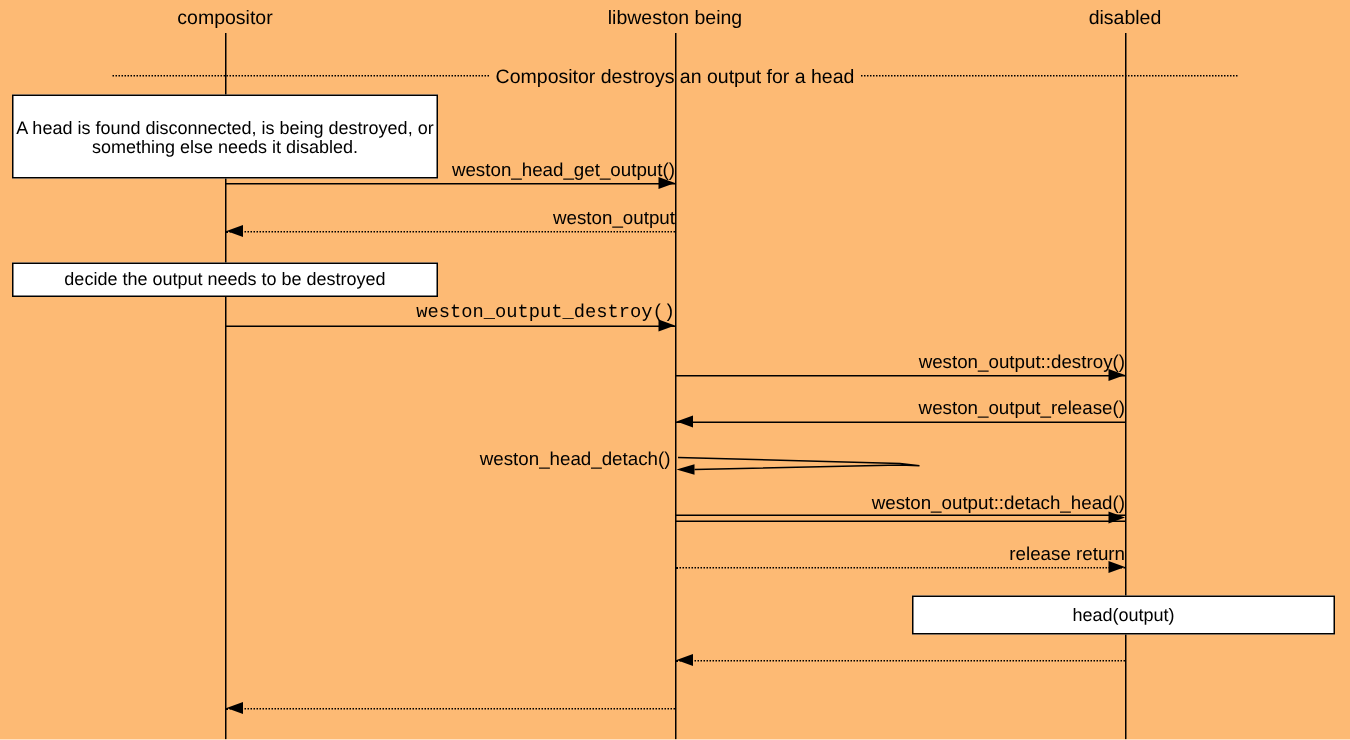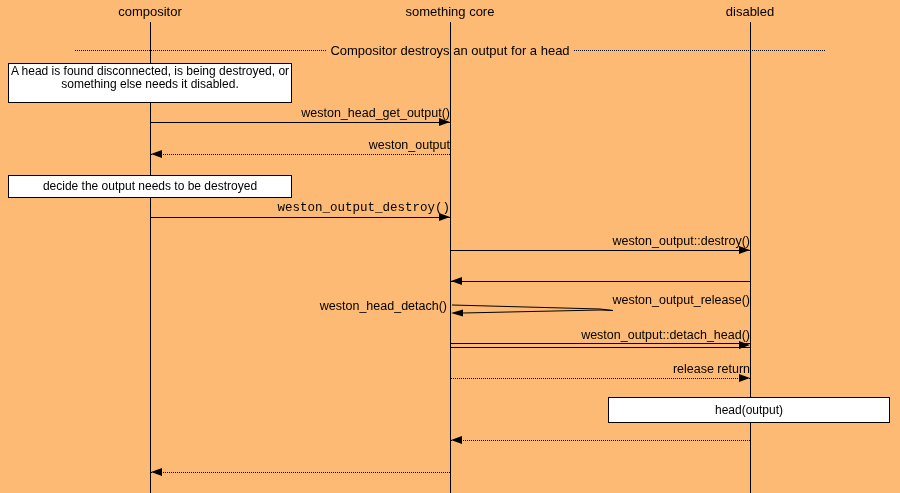--- a/index.html
+++ b/index.html
@@ -49,54 +49,54 @@
     border-right: 11px solid #000;
   }
   .selfloop { position: absolute; z-index: 1; }
 </style>
 </head>
 <body>
 
 <div class="diagram">
 
   <div class="actor-label" style="left:70px;">compositor</div>
-  <div class="actor-label" style="left:370px;">something core</div>
+  <div class="actor-label" style="left:370px;">libweston being</div>
   <div class="actor-label" style="left:670px;">disabled</div>
 
   <div class="lifeline" style="left:150px;"></div>
   <div class="lifeline" style="left:450px;"></div>
   <div class="lifeline" style="left:750px;"></div>
 
   <div class="divider">
     <div class="dotline"></div>
     <div class="dtitle">Compositor destroys an output for a head</div>
     <div class="dotline"></div>
   </div>
 
-  <div class="notebox" style="left:8px; top:63px; width:284px; height:40px; line-height:13px; padding-top:1px;">A head is found disconnected, is being destroyed, or something else needs it disabled.</div>
+  <div class="notebox" style="left:8px; top:63px; width:284px; height:56px; line-height:13px; padding-top:15px;">A head is found disconnected, is being destroyed, or something else needs it disabled.</div>
 
   <div class="msg-label" style="left:150px; width:300px; top:107px;">weston_head_get_output()</div>
   <div class="msg-line" style="left:150px; width:300px; top:122px;"></div>
   <div class="ah-r" style="left:439px; top:118px;"></div>
 
   <div class="msg-label" style="left:150px; width:300px; top:139px;">weston_output</div>
   <div class="msg-line dotted" style="left:150px; width:300px; top:154px;"></div>
   <div class="ah-l" style="left:151px; top:150px;"></div>
 
   <div class="notebox" style="left:8px; top:175px; width:284px; height:23px; line-height:21px;">decide the output needs to be destroyed</div>
 
   <div class="msg-label" style="left:150px; width:300px; top:202px;font-family:Liberation Mono, monospace;">weston_output_destroy()</div>
   <div class="msg-line" style="left:150px; width:300px; top:217px;"></div>
   <div class="ah-r" style="left:439px; top:213px;"></div>
 
   <div class="msg-label" style="left:450px; width:300px; top:235px;">weston_output::destroy()</div>
   <div class="msg-line" style="left:450px; width:300px; top:250px;"></div>
   <div class="ah-r" style="left:739px; top:246px;"></div>
 
-  <div class="msg-label" style="left:450px; width:300px; top:266px;margin-top:28px;">weston_output_release()</div>
+  <div class="msg-label" style="left:450px; width:300px; top:266px;">weston_output_release()</div>
   <div class="msg-line" style="left:450px; width:300px; top:281px;"></div>
   <div class="ah-l" style="left:451px; top:277px;"></div>
 
   <div class="msg-label" style="left:250px; width:197px; top:300px; text-align:right;">weston_head_detach()</div>
   <svg class="selfloop" style="left:450px; top:300px;" width="168" height="22" viewBox="0 0 168 22">
     <path d="M 2 5 L 150 9 L 163 10.5 L 150 10 L 13 13" fill="none" stroke="#000" stroke-width="1"></path>
     <polygon points="1,13 13,9.5 13,16.5" fill="#000"></polygon>
   </svg>
 
   <div class="msg-label" style="left:450px; width:300px; top:329px;">weston_output::detach_head()</div>

